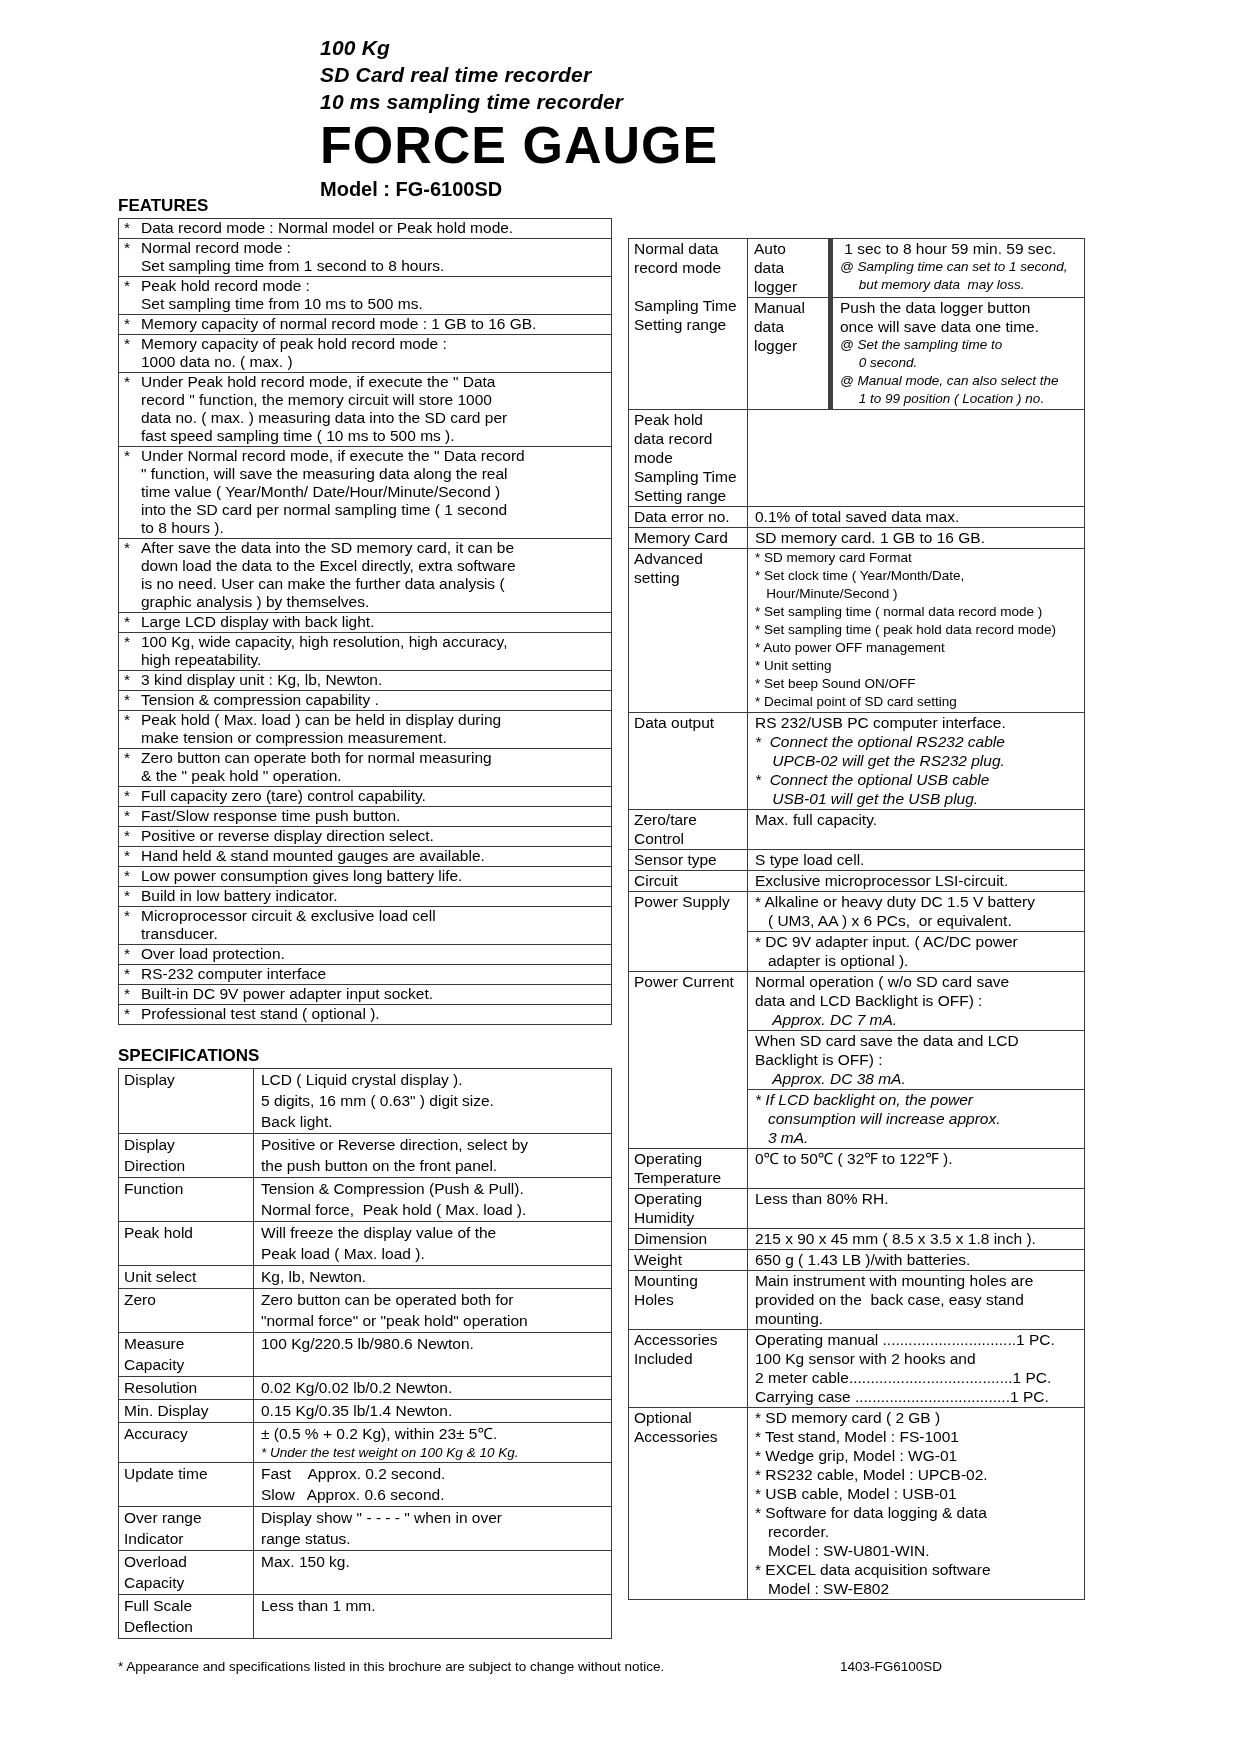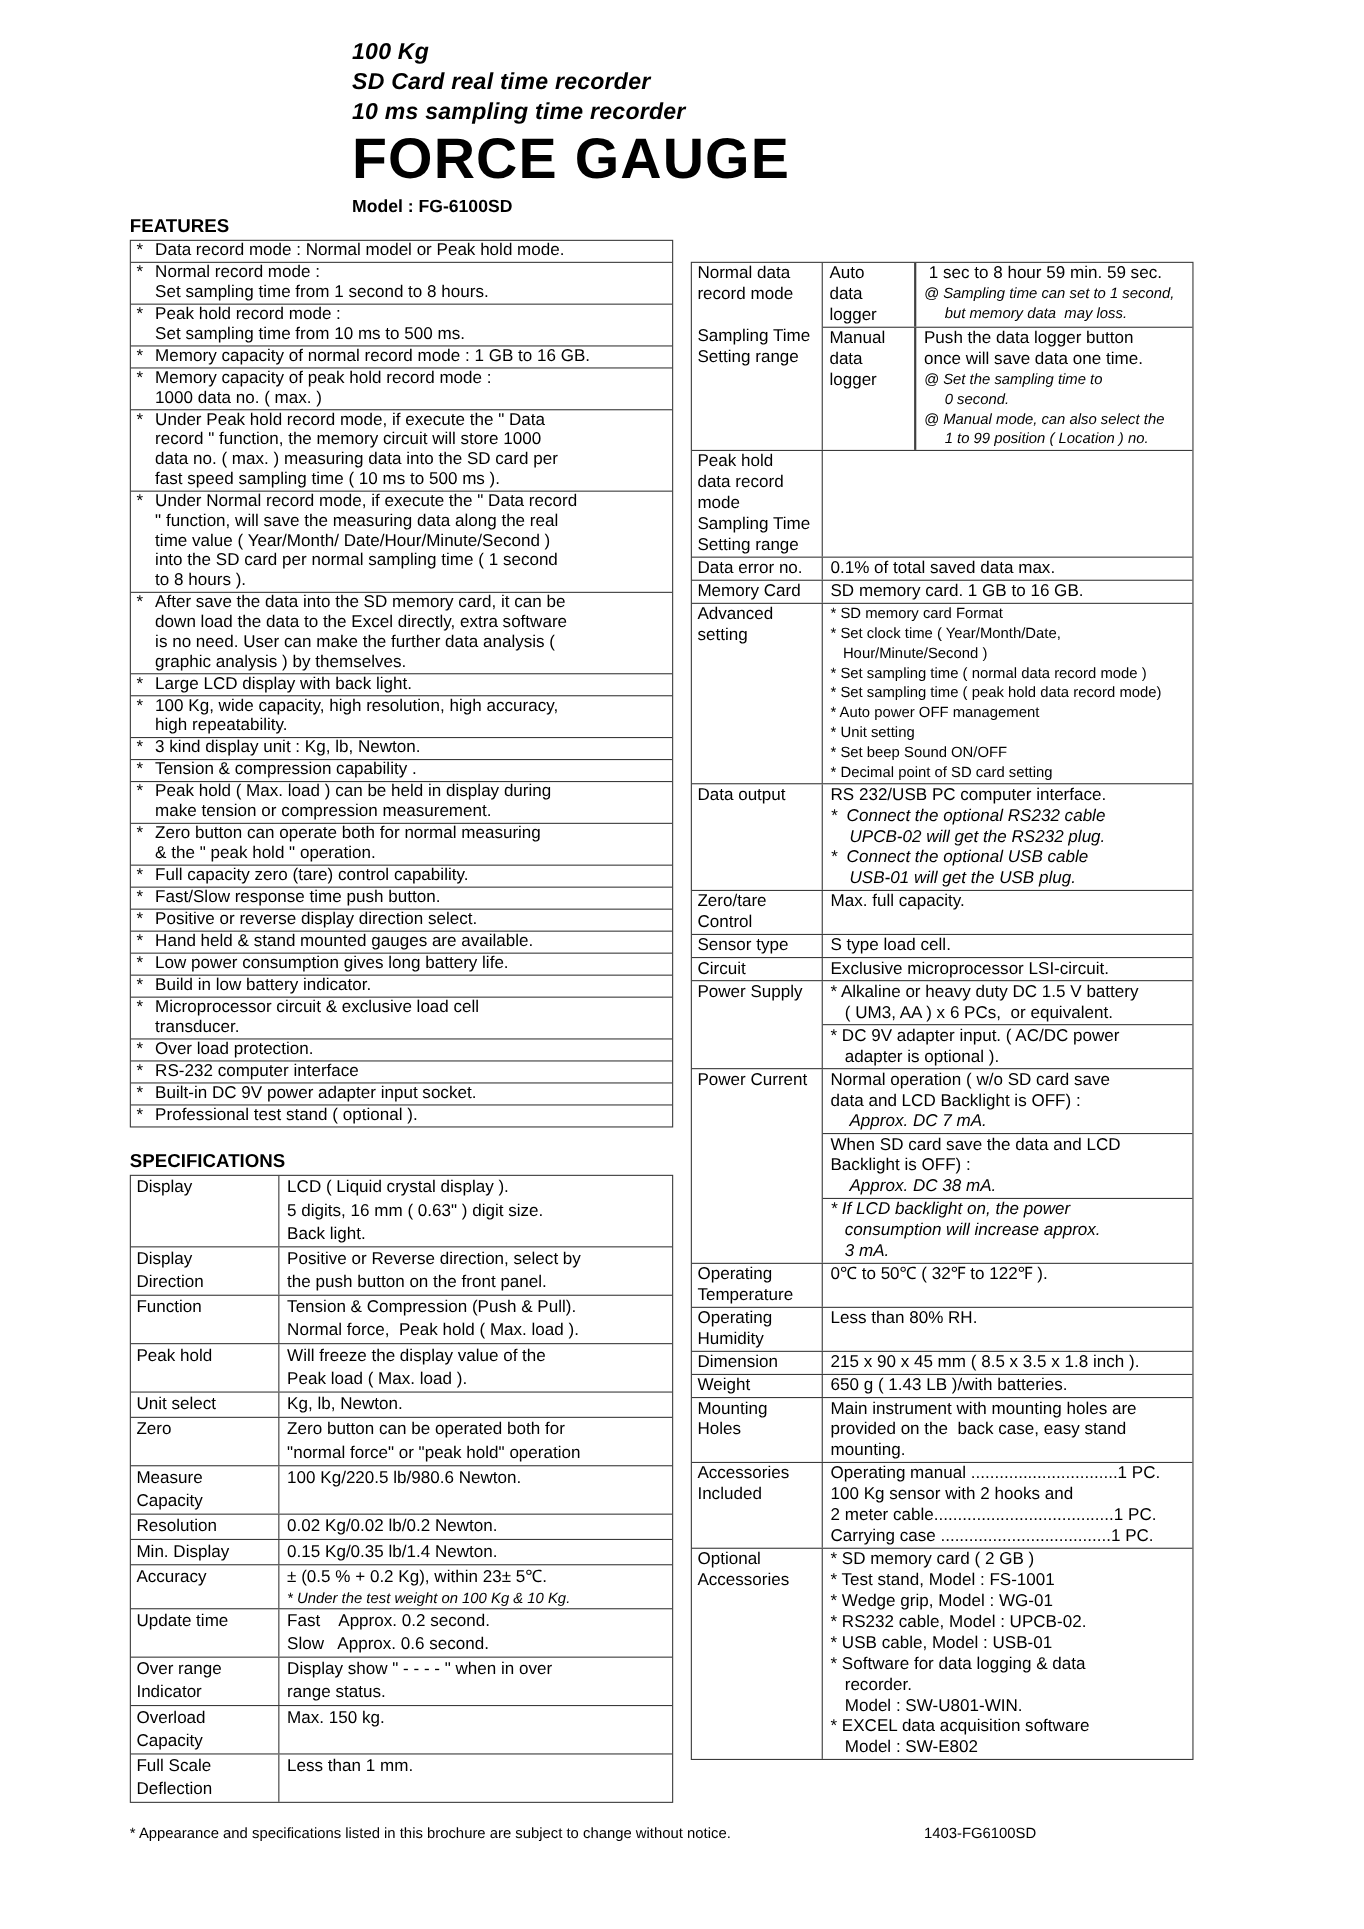--- a/index.html
+++ b/index.html
@@ -8,21 +8,21 @@
     width:1240px; height:1754px;
     font-family:"Liberation Sans", sans-serif;
     color:#000; position:relative; overflow:hidden;
   }
   .page { position:absolute; inset:0; }
 
   
   .header-block { position:absolute; left:320px; top:34px; }
   .tagline { font-size:21px; font-weight:bold; font-style:italic; line-height:27px; letter-spacing:0.2px; }
   .big-title { font-size:52px; font-weight:bold; line-height:56px; letter-spacing:1px; margin-top:2px; }
-  .model-line { font-size:16px; font-weight:bold; line-height:28px; margin-top:2px; }
+  .model-line { font-size:20px; font-weight:bold; line-height:28px; margin-top:2px; }
 
   
   .col-left  { position:absolute; left:118px; top:196px; width:494px; }
   .col-right { position:absolute; left:628px; top:238px; width:457px;border-radius:18px; }
 
   .sec-heading { font-size:17px; font-weight:bold; line-height:20px; margin-bottom:2px; }
   .spec-heading { margin-top:21px; }
 
   .ln { white-space:pre-wrap; min-height:1em; }
   .it { font-style:italic; }
@@ -46,21 +46,21 @@
 
   
   .r-table { border:1px solid #3a3a3a; }
   .r-row { display:flex; border-top:1px solid #3a3a3a; font-size:15.5px; line-height:19px; }
   .r-row:first-child { border-top:none; }
   .r-label { width:119px; flex:none; border-right:1px solid #3a3a3a; padding:0 2px 1px 5px; }
   .r-vwrap, .r-subwrap { flex:1; display:flex; flex-direction:column; }
   .r-block { padding:0 4px 1px 7px; }
   .topline { border-top:1px solid #3a3a3a; }
   .r-subrow { display:flex; flex:1; }
-  .r-mode { width:85px; flex:none; border-right:2px solid #404040; padding:0 2px 1px 6px; }
+  .r-mode { width:85px; flex:none; border-right:5px solid #404040; padding:0 2px 1px 6px; }
   .r-value { flex:1; padding:0 4px 1px 7px; }
 
   
   .footer { position:absolute; left:118px; top:1658px; width:824px;
             display:flex; justify-content:space-between; font-size:13.5px; line-height:17px; }
 </style>
 </head>
 <body>
 
 <div class="page">

